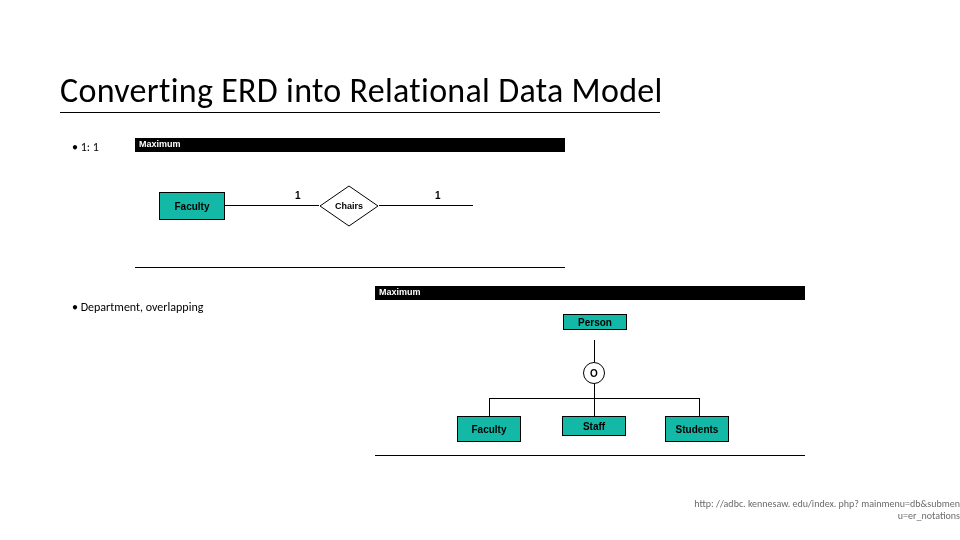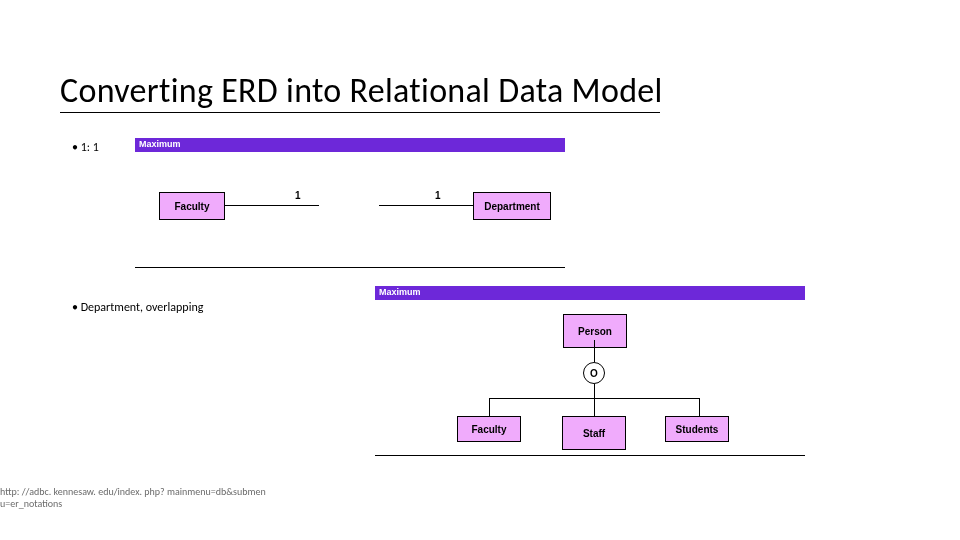--- a/index.html
+++ b/index.html
@@ -43,37 +43,37 @@
     position: absolute;
     left: 135px;
     top: 138px;
     width: 430px;
     height: 130px;
     border-bottom: 1px solid #000;
   }
   .panel-header {
     height: 14px;
     width: 100%;
-    background: #6d28d9;
+    background: #000000;
     color: #fff;
     font-size: 9px;
     font-weight: bold;
     padding-left: 4px;
     line-height: 13px;
     font-family: Arial, sans-serif;
   }
   .erd-area1 {
     position: relative;
     width: 100%;
     height: 116px;
   }
   .entity-box {
     position: absolute;
     border: 1px solid #000;
-    background: #f0abfc;
+    background: #14b8a6;
     font-size: 10px;
     font-weight: bold;
     font-family: Arial, sans-serif;
     display: flex;
     align-items: center;
     justify-content: center;
     padding: 0 8px;
   }
   .rel-diamond {
     position: absolute;
@@ -122,24 +122,24 @@
     display: flex;
     align-items: center;
     justify-content: center;
     font-size: 10px;
     font-weight: bold;
     font-family: Arial, sans-serif;
   }
 
   .footer {
     position: absolute;
-    bottom: 30px;
+    bottom: 18px;
     left: 0;
     width: 100%;
-    text-align: left;
+    text-align: right;
     font-size: 10px;
     color: #6b6b6b;
     line-height: 1.2;
   }
 </style>
 </head>
 <body>
 
 <div class="slide-title">Converting ERD into Relational Data Model</div>
 <div class="title-underline"></div>
@@ -149,48 +149,53 @@
 
 <div class="panel1">
   <div class="panel-header">Maximum</div>
   <div class="erd-area1">
 
     <div class="entity-box" style="left:24px; top:40px; width:66px; height:28px;">Faculty</div>
 
     <div class="line" style="left:90px; top:53px; width:94px; height:1px;"></div>
     <div class="card-label" style="left:160px; top:38px;">1</div>
 
+    <div class="rel-diamond" style="left:184px; top:33px;">
+      <svg width="60" height="42" viewBox="0 0 60 42">
+        <polygon points="30,1 59,21 30,41 1,21" fill="#fff" stroke="#000" stroke-width="1"></polygon>
+      </svg>
+      <div class="rel-label">Chairs</div>
+    </div>
 
     <div class="line" style="left:244px; top:53px; width:94px; height:1px;"></div>
     <div class="card-label" style="left:300px; top:38px;">1</div>
 
-    <div class="entity-box" style="left:338px; top:40px; width:78px; height:28px;">Department</div>
   </div>
 </div>
 
 <div class="panel2">
   <div class="panel-header">Maximum</div>
   <div class="erd-area2">
 
-    <div class="entity-box" style="left:188px; top:14px; width:64px; height:34px;">Person</div>
+    <div class="entity-box" style="left:188px; top:14px; width:64px; height:16px;">Person</div>
 
     <div class="line" style="left:219px; top:40px; width:1px; height:22px;"></div>
 
     <div class="gs-circle" style="left:208px; top:62px;">O</div>
 
     <div class="line" style="left:219px; top:84px; width:1px; height:14px;"></div>
 
     <div class="line" style="left:114px; top:98px; width:210px; height:1px;"></div>
 
     <div class="line" style="left:114px; top:98px; width:1px; height:18px;"></div>
     <div class="line" style="left:219px; top:98px; width:1px; height:18px;"></div>
     <div class="line" style="left:324px; top:98px; width:1px; height:18px;"></div>
 
     <div class="entity-box" style="left:82px; top:116px; width:64px; height:26px;">Faculty</div>
-    <div class="entity-box" style="left:187px; top:116px; width:64px; height:34px;">Staff</div>
+    <div class="entity-box" style="left:187px; top:116px; width:64px; height:20px;">Staff</div>
     <div class="entity-box" style="left:290px; top:116px; width:64px; height:26px;">Students</div>
   </div>
 </div>
 
 <div class="footer">
   <span>http: //adbc. kennesaw. edu/index. php? mainmenu=db&amp;submen</span><br>
   <span>u=er_notations</span>
 </div>
 
 </body></html>

